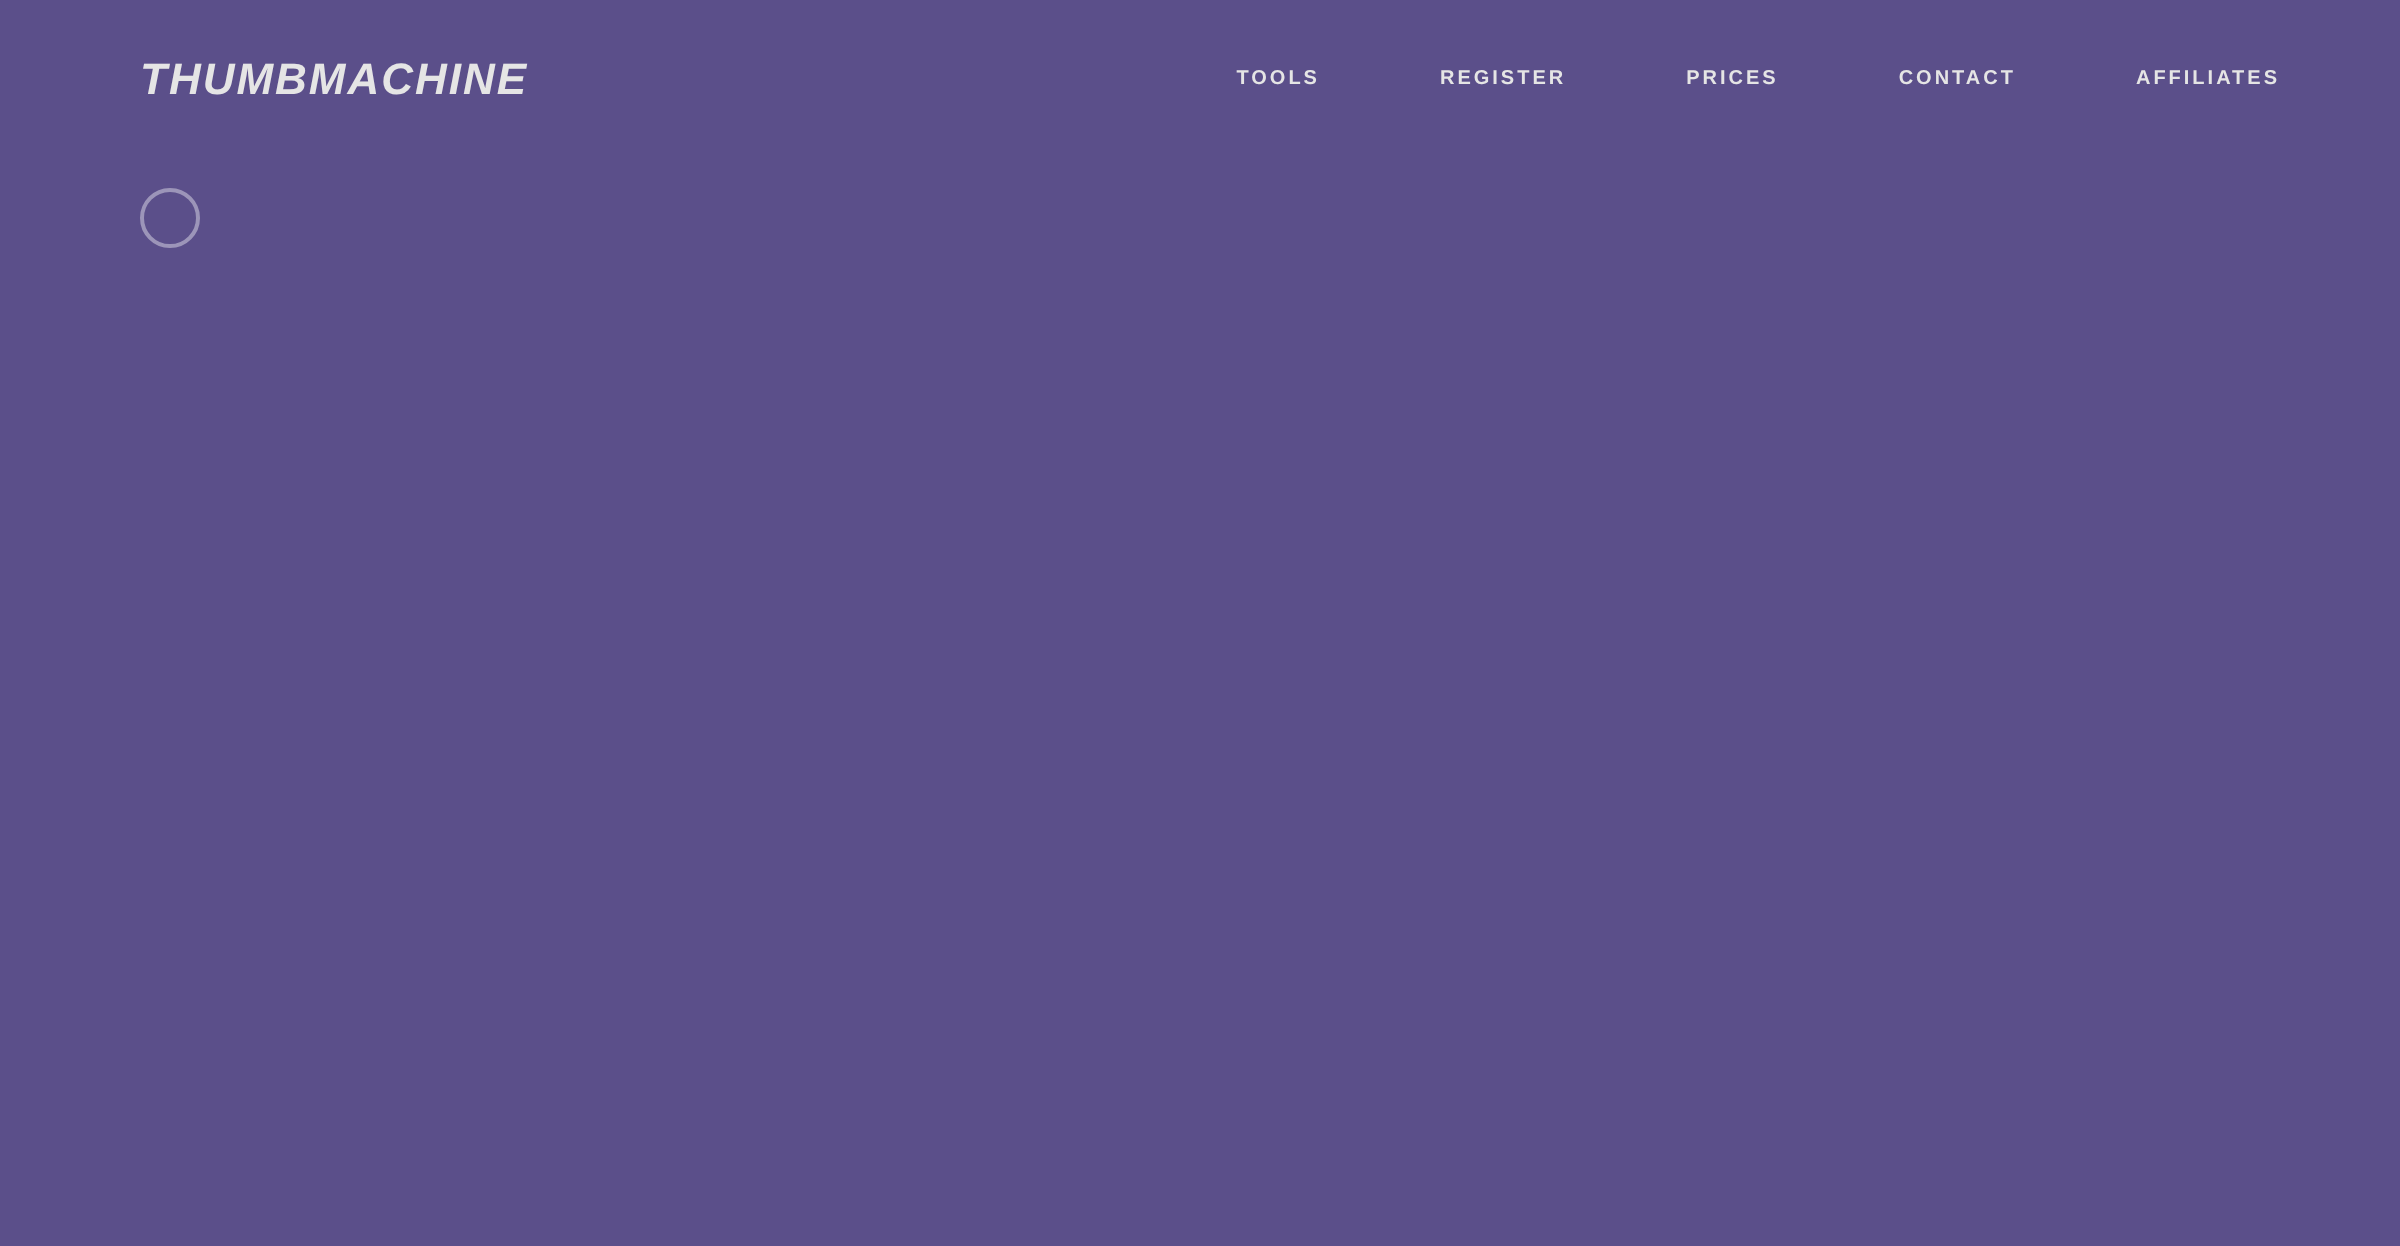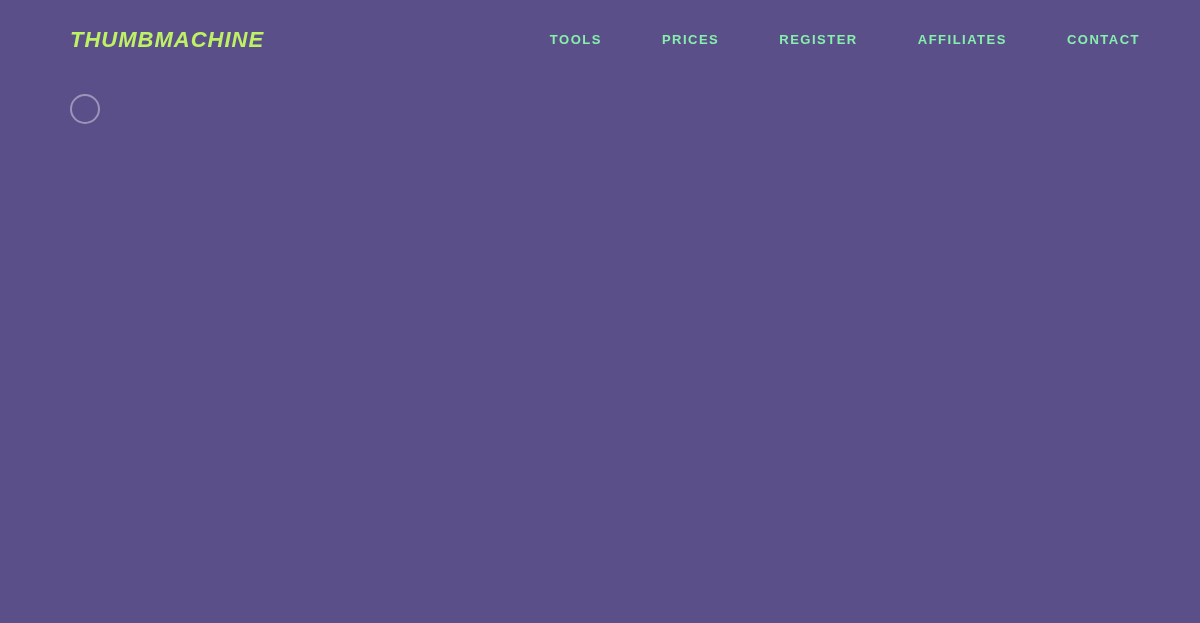--- a/index.html
+++ b/index.html
@@ -20,40 +20,40 @@
       background-color: #5b4f8a;
       height: 79px;
       display: flex;
       align-items: center;
       justify-content: space-between;
       padding: 0 30px 0 70px;
       border-bottom: none;
     }
 
     .logo {
-      color: #bef264;
+      color: #e5e5e5;
       font-size: 22px;
       font-weight: 900;
       letter-spacing: 1px;
       text-transform: uppercase;
       font-style: italic;
       cursor: pointer;
       user-select: none;
     }
 
     nav {
       display: flex;
       align-items: center;
       gap: 0;
     }
 
     nav a {
-      color: #86efac;
+      color: #e5e5e5;
       text-decoration: none;
-      font-size: 13px;
+      font-size: 10px;
       font-weight: 600;
       letter-spacing: 1.5px;
       text-transform: uppercase;
       padding: 0 30px;
       height: 79px;
       display: flex;
       align-items: center;
       cursor: pointer;
     }
 
@@ -74,22 +74,22 @@
       background: transparent;
     }
   </style>
 </head>
 <body>
 
 <header>
   <div class="logo">THUMBMACHINE</div>
   <nav>
     <a>TOOLS</a>
+    <a>REGISTER</a>
     <a>PRICES</a>
-    <a>REGISTER</a>
+    <a>CONTACT</a>
     <a>AFFILIATES</a>
-    <a>CONTACT</a>
   </nav>
 </header>
 
 <div class="main-content">
   <div class="loading-circle"></div>
 </div>
 
 </body></html>

